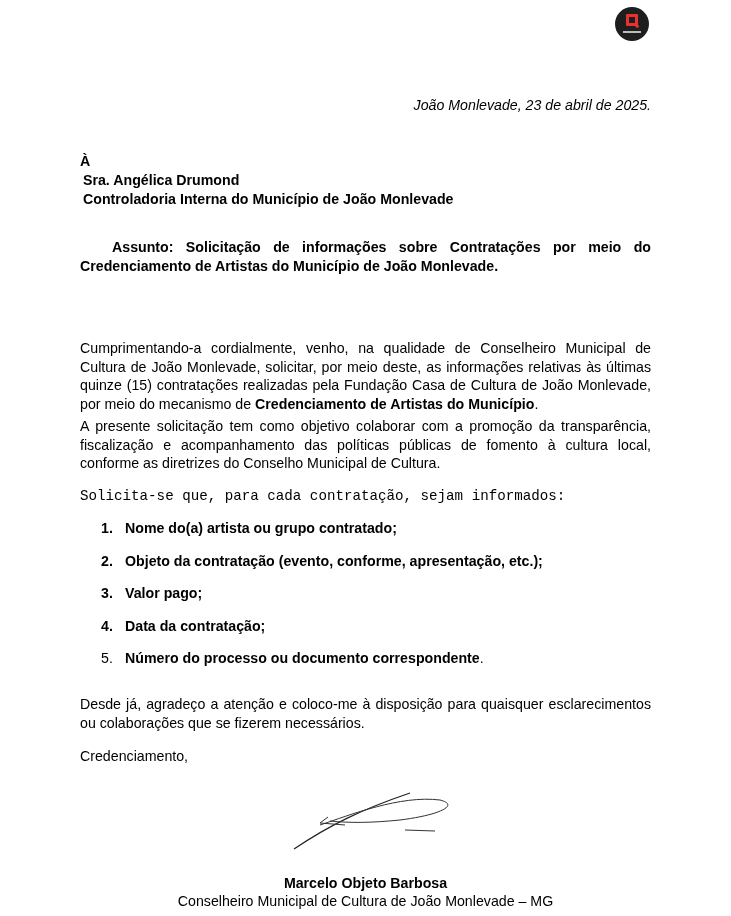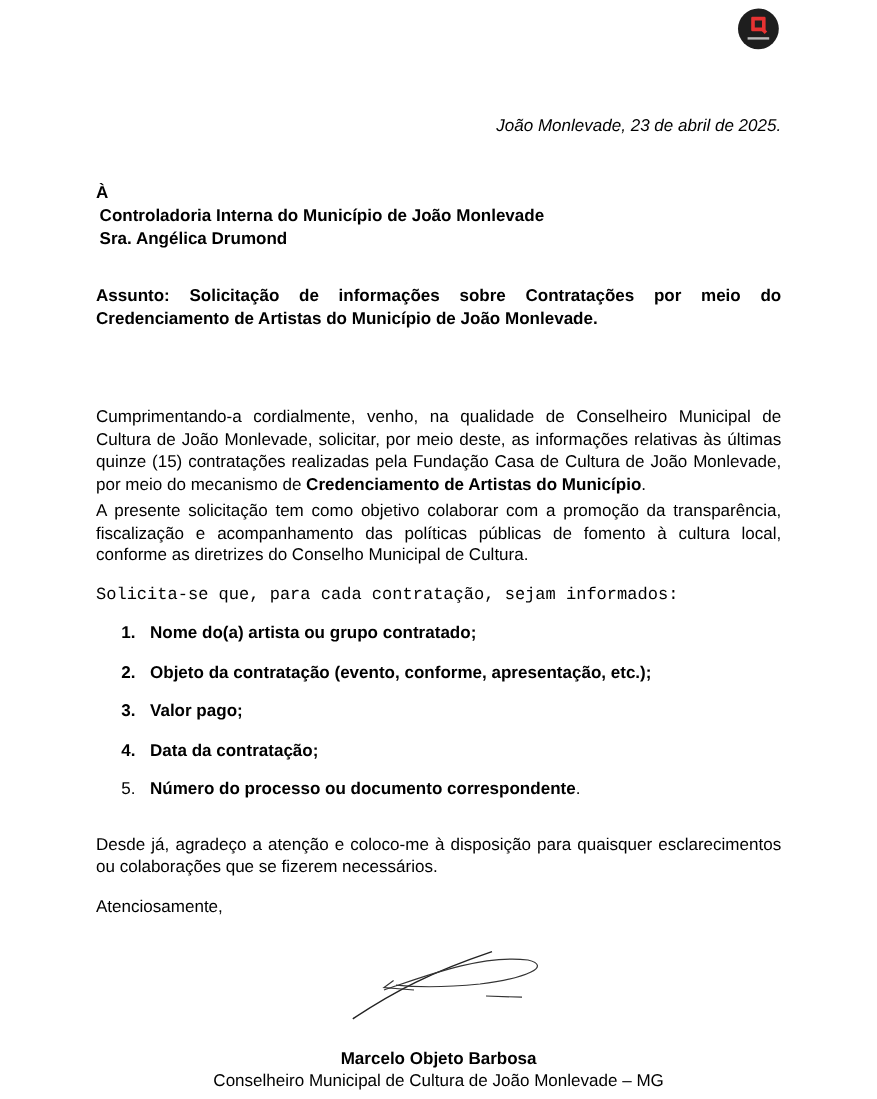--- a/index.html
+++ b/index.html
@@ -10,21 +10,21 @@
   .logo .q { position: absolute; left: 11px; top: 7px; width: 12px; height: 12px; border: 3px solid #e63232;
              border-radius: 1px; box-sizing: border-box; }
   .logo .q:after { content: ""; position: absolute; right: -4px; bottom: -4px; width: 5px; height: 3px;
                    background: #e63232; transform: rotate(45deg); }
   .logo .wm { position: absolute; left: 8px; top: 24px; width: 18px; height: 2px; background: #bbb; }
   .date { position: absolute; right: 80px; top: 97px; font-style: italic; }
   .to { position: absolute; left: 80px; top: 152px; font-weight: bold; line-height: 19px; }
   .to .indent { padding-left: 3px; }
   .subject { position: absolute; left: 80px; top: 238px; width: 571px; font-weight: bold; line-height: 19px;
              text-align: justify; text-align-last: left; }
-  .subject .l1 { text-align-last: justify; display: block; }
+  .subject .l1 { text-align-last: justify; display: block; margin-left: 32px; }
   .para { position: absolute; left: 80px; width: 571px; line-height: 18.5px; text-align: justify; }
   .p1 { top: 339px; }
   .p2 { top: 417px; }
   .p3 { top: 487px; font-family: Liberation Mono, monospace; }
   .list { position: absolute; left: 101px; top: 520px; margin: 0; padding: 0; list-style: none; }
   .list li { height: 32.5px; font-weight: bold; display: flex; }
   .list li .num { width: 24px; }
   .list li .num.normal { font-weight: normal; }
   .p4 { top: 695px; }
   .p5 { top: 747px; }
@@ -37,22 +37,22 @@
 
 <div class="logo">
   <div class="q"></div>
   <div class="wm"></div>
 </div>
 
 <div class="date">João Monlevade, 23 de abril de 2025.</div>
 
 <div class="to">
   <div>À</div>
+  <div class="indent">Sra. Angélica Drumond</div>
   <div class="indent">Controladoria Interna do Município de João Monlevade</div>
-  <div class="indent">Sra. Angélica Drumond</div>
 </div>
 
 <div class="subject">
   <span class="l1">Assunto: Solicitação de informações sobre Contratações por meio do</span>
   <span>Credenciamento de Artistas do Município de João Monlevade.</span>
 </div>
 
 <div class="para p1"><span>Cumprimentando-a cordialmente, venho, na qualidade de Conselheiro Municipal de Cultura de João Monlevade, solicitar, por meio deste, as informações relativas às últimas quinze (15) contratações realizadas pela Fundação Casa de Cultura de João Monlevade, por meio do mecanismo de </span><b>Credenciamento de Artistas do Município</b><span>.</span></div>
 
 <div class="para p2">A presente solicitação tem como objetivo colaborar com a promoção da transparência, fiscalização e acompanhamento das políticas públicas de fomento à cultura local, conforme as diretrizes do Conselho Municipal de Cultura.</div>
@@ -76,21 +76,21 @@
       <span>Data da contratação;</span>
     </li>
   <li>
       <span class="num normal">5.</span>
       <span>Número do processo ou documento correspondente</span>
       <span style="font-weight:normal">.</span>
     </li>
 </ol>
 
 <div class="para p4">Desde já, agradeço a atenção e coloco-me à disposição para quaisquer esclarecimentos ou colaborações que se fizerem necessários.</div>
-<div class="para p5">Atenciosamente,</div>
+<div class="para p5">Credenciamento,</div>
 
 <svg class="sig" viewBox="0 0 170 70">
   <path d="M4 64 C 40 40, 70 25, 120 8" stroke="#222" stroke-width="1.2" fill="none"></path>
   <path d="M30 40 C 60 30, 110 10, 150 15 C 170 20, 150 30, 110 35 C 80 38, 60 38, 40 36" stroke="#333" stroke-width="1" fill="none"></path>
   <path d="M38 32 L 30 38 L 55 40" stroke="#333" stroke-width="1" fill="none"></path>
   <path d="M115 45 L 145 46" stroke="#333" stroke-width="1" fill="none"></path>
 </svg>
 
 <div class="signer">
   <div class="name">Marcelo Objeto Barbosa</div>

